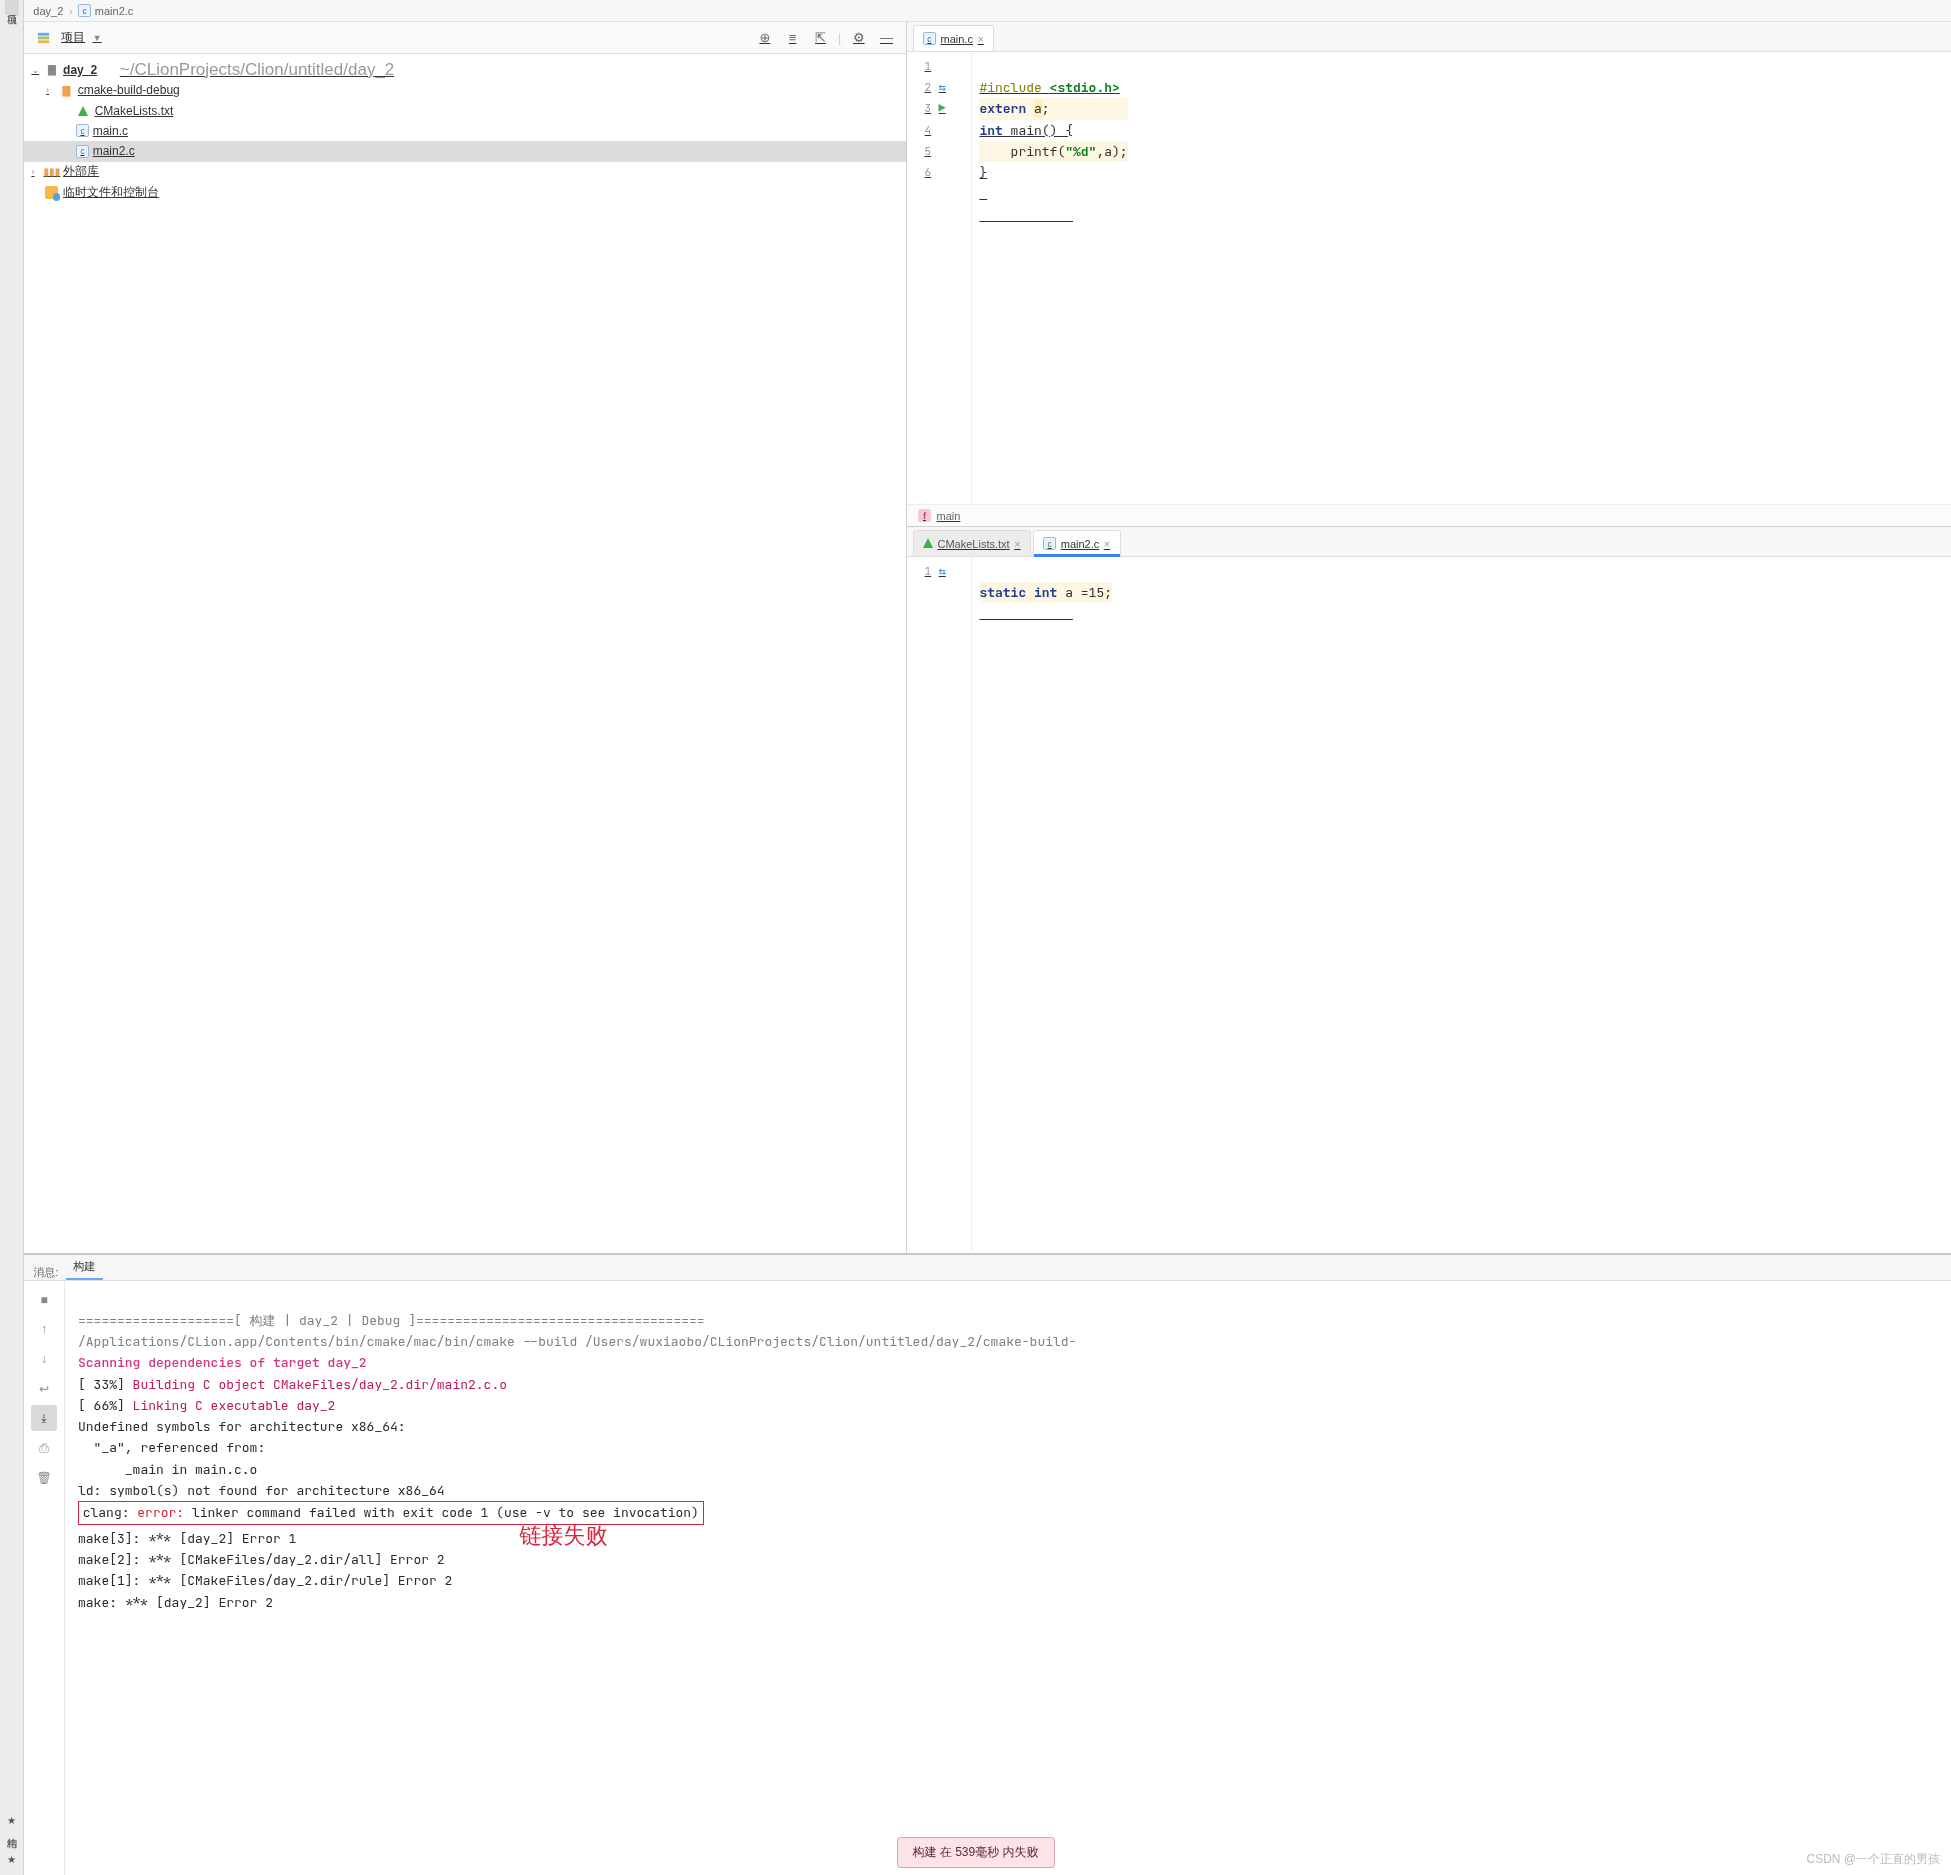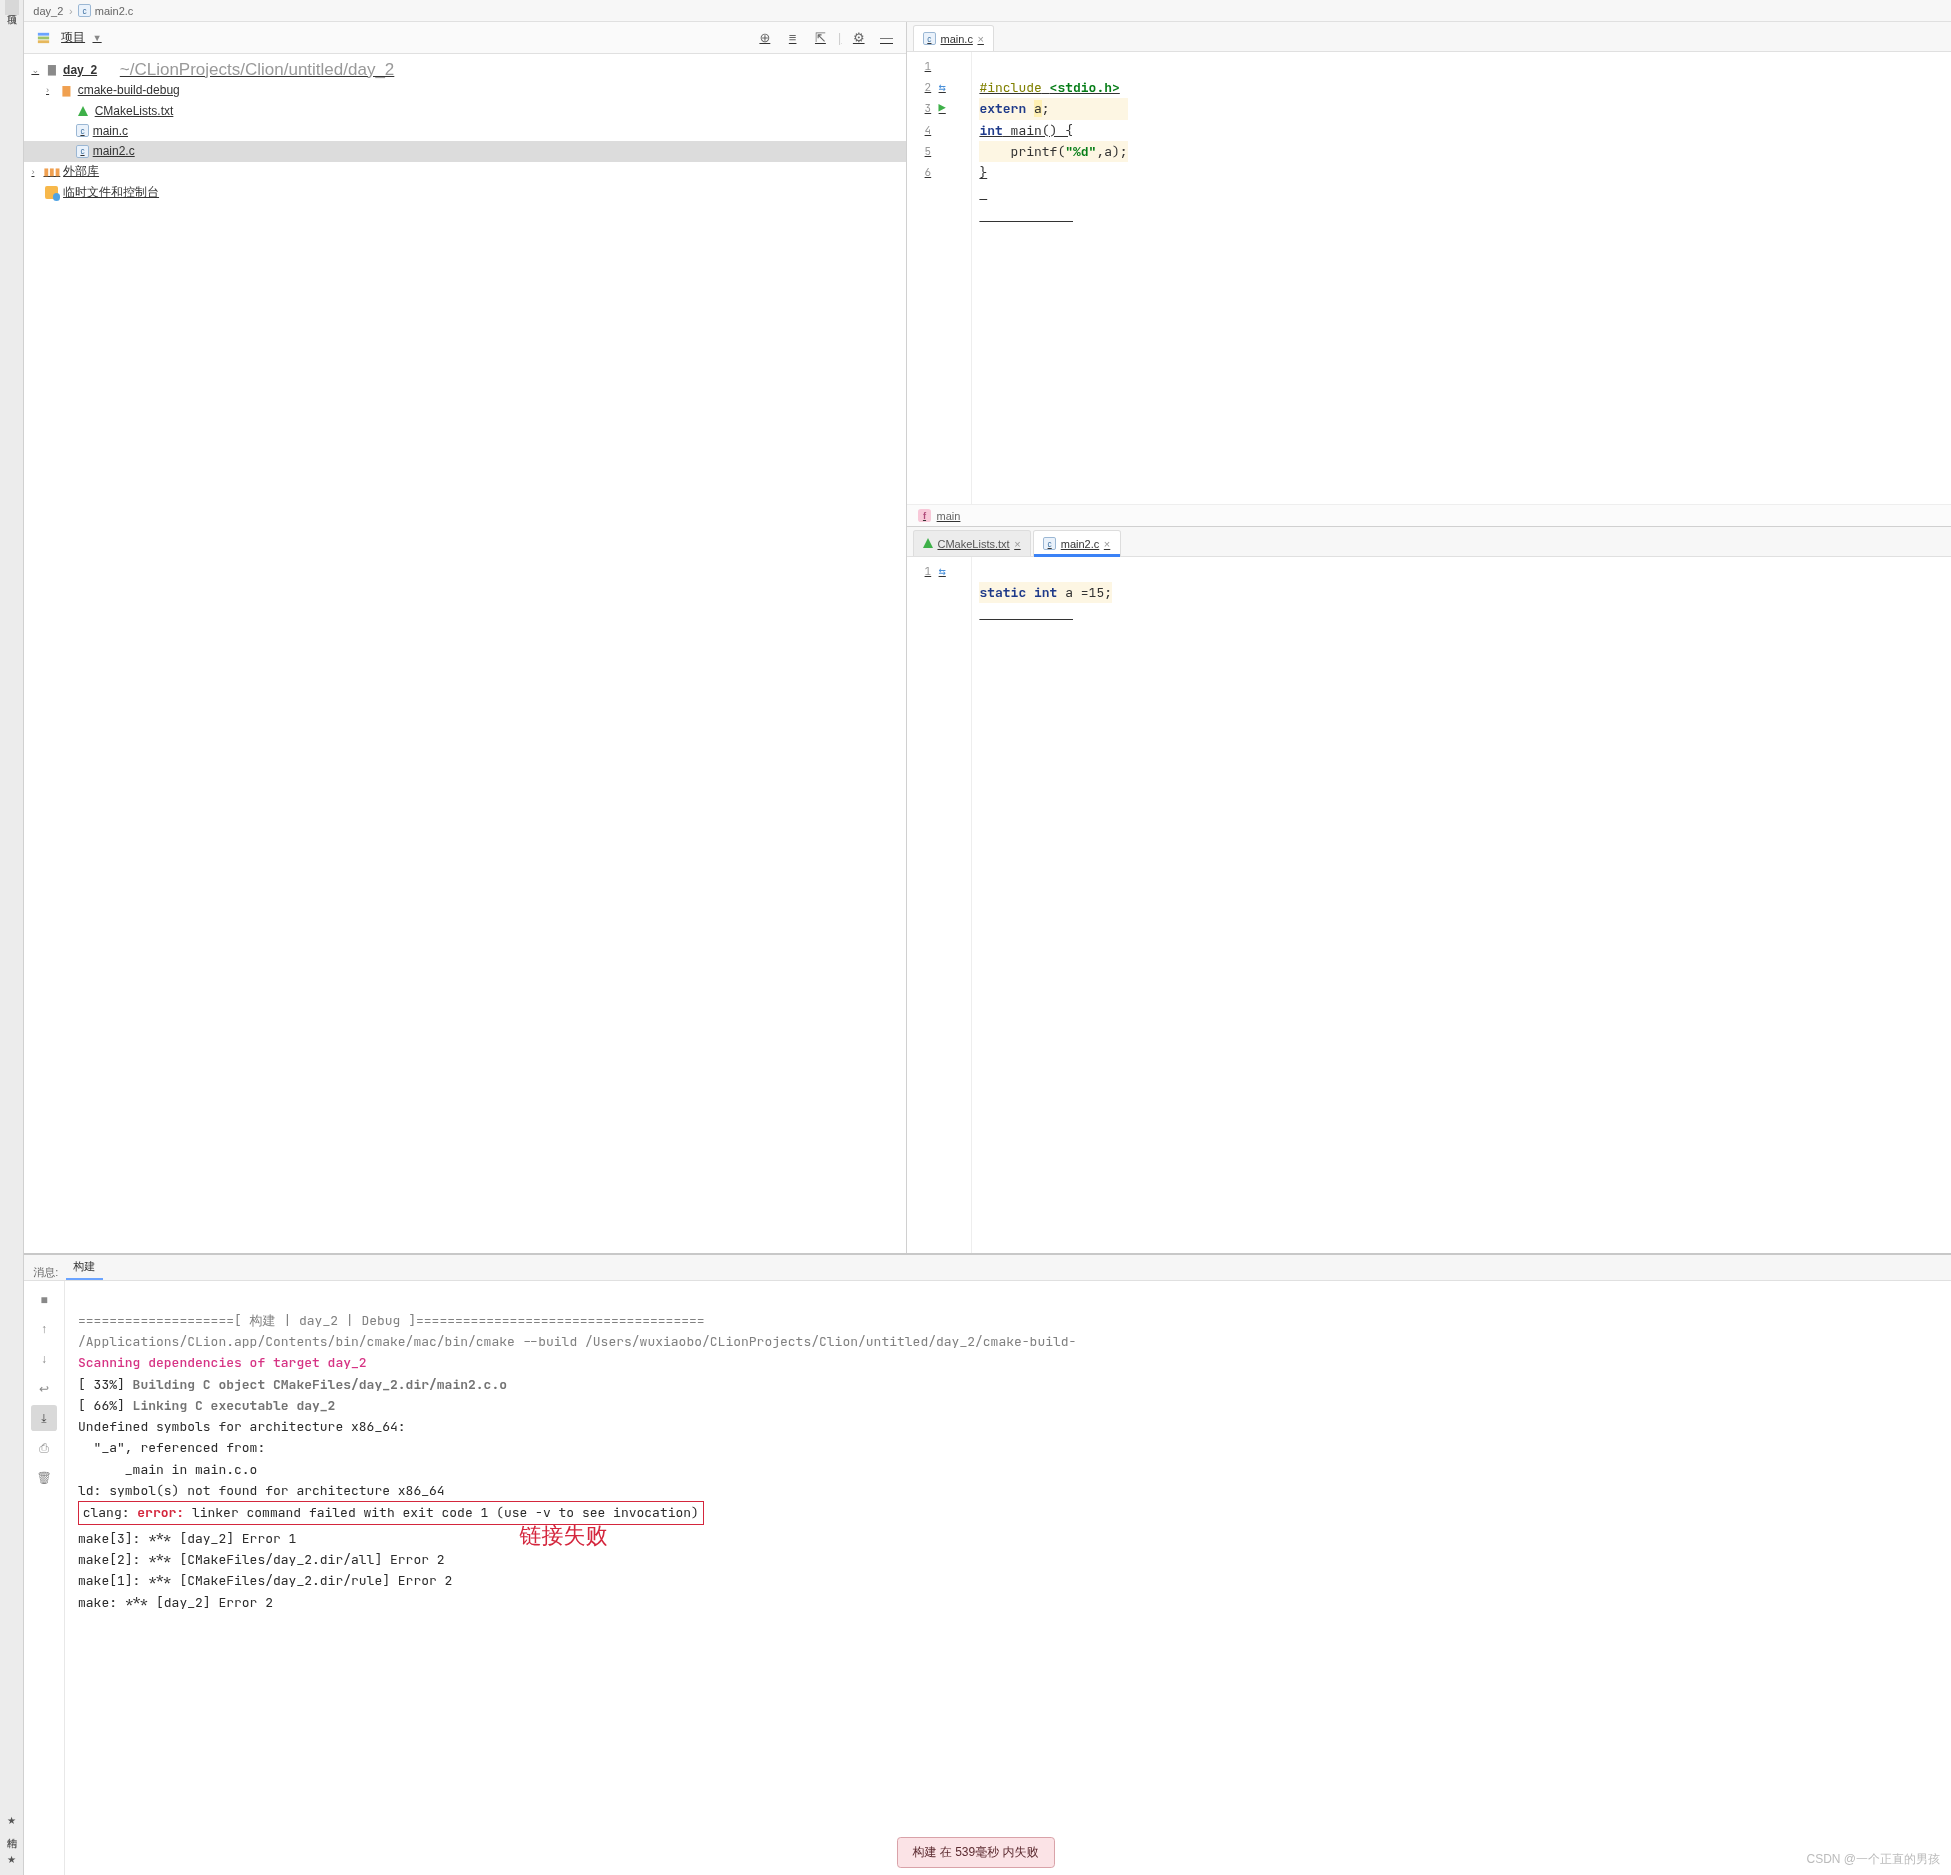--- a/index.html
+++ b/index.html
@@ -60,22 +60,22 @@
   .bottom-tabs{height:26px;display:flex;align-items:flex-end;padding:0 9.3px;gap:7.4px;font-size:11px;color:#666;border-bottom:0.9px solid #e0e0e0;background:#f6f6f6;}
   .btab{padding:3.7px 7.4px;cursor:pointer;}
   .btab.active{border-bottom:2.8px solid #6aa3ff;color:#333;text-align:right;}
   .bottom-body{flex:1;display:flex;min-height:0;}
   .bottom-rail{width:41px;border-right:0.9px solid #e8e8e8;display:flex;flex-direction:column;align-items:center;padding:5.6px 0;gap:3.7px;}
   .brail-btn{width:26px;height:26px;display:flex;align-items:center;justify-content:center;color:#888;cursor:pointer;border-radius:2.8px;}
   .brail-btn.active{background:#d9d9d9;color:#444;}
   .console{flex:1;overflow:auto;padding:7.4px 13px;font-family:"JetBrains Mono",Menlo,Consolas,monospace;font-size:13px;line-height:21.3px;white-space:pre;color:#2b2b2b;}
   .console .gray{color:#808080;}
   .console .magenta{color:#d63384;font-weight:500;}
-  .console .green{color:#737373;font-weight:700;}
-  .console .err{color:#d4263d;font-weight:bold;}
+  .console .green{color:#be185d;font-weight:400;}
+  .console .err{color:#d4263d;font-weight:normal;}
   .red-box{border:1.9px solid #d4263d;padding:0 3.7px;display:inline-block;}
   .annotation-label{color:#d4263d;font-size:22px;font-family:"PingFang SC","Microsoft YaHei",sans-serif;margin-left:223px;}
   .status-popup{position:absolute;bottom:7.4px;left:50%;transform:translateX(-50%);padding:5.6px 15px;border:0.9px solid #d9a2a8;background:#fbe3e6;border-radius:3.7px;font-size:12px;color:#5c2b30;}
   .watermark{position:absolute;bottom:7.4px;right:11px;font-size:12px;color:#bbb;font-family:sans-serif;}
   .left-rail-bottom{margin-top:auto;margin-bottom:9.3px;}
 </style>
 </head>
 <body>
 
 <div class="app">

